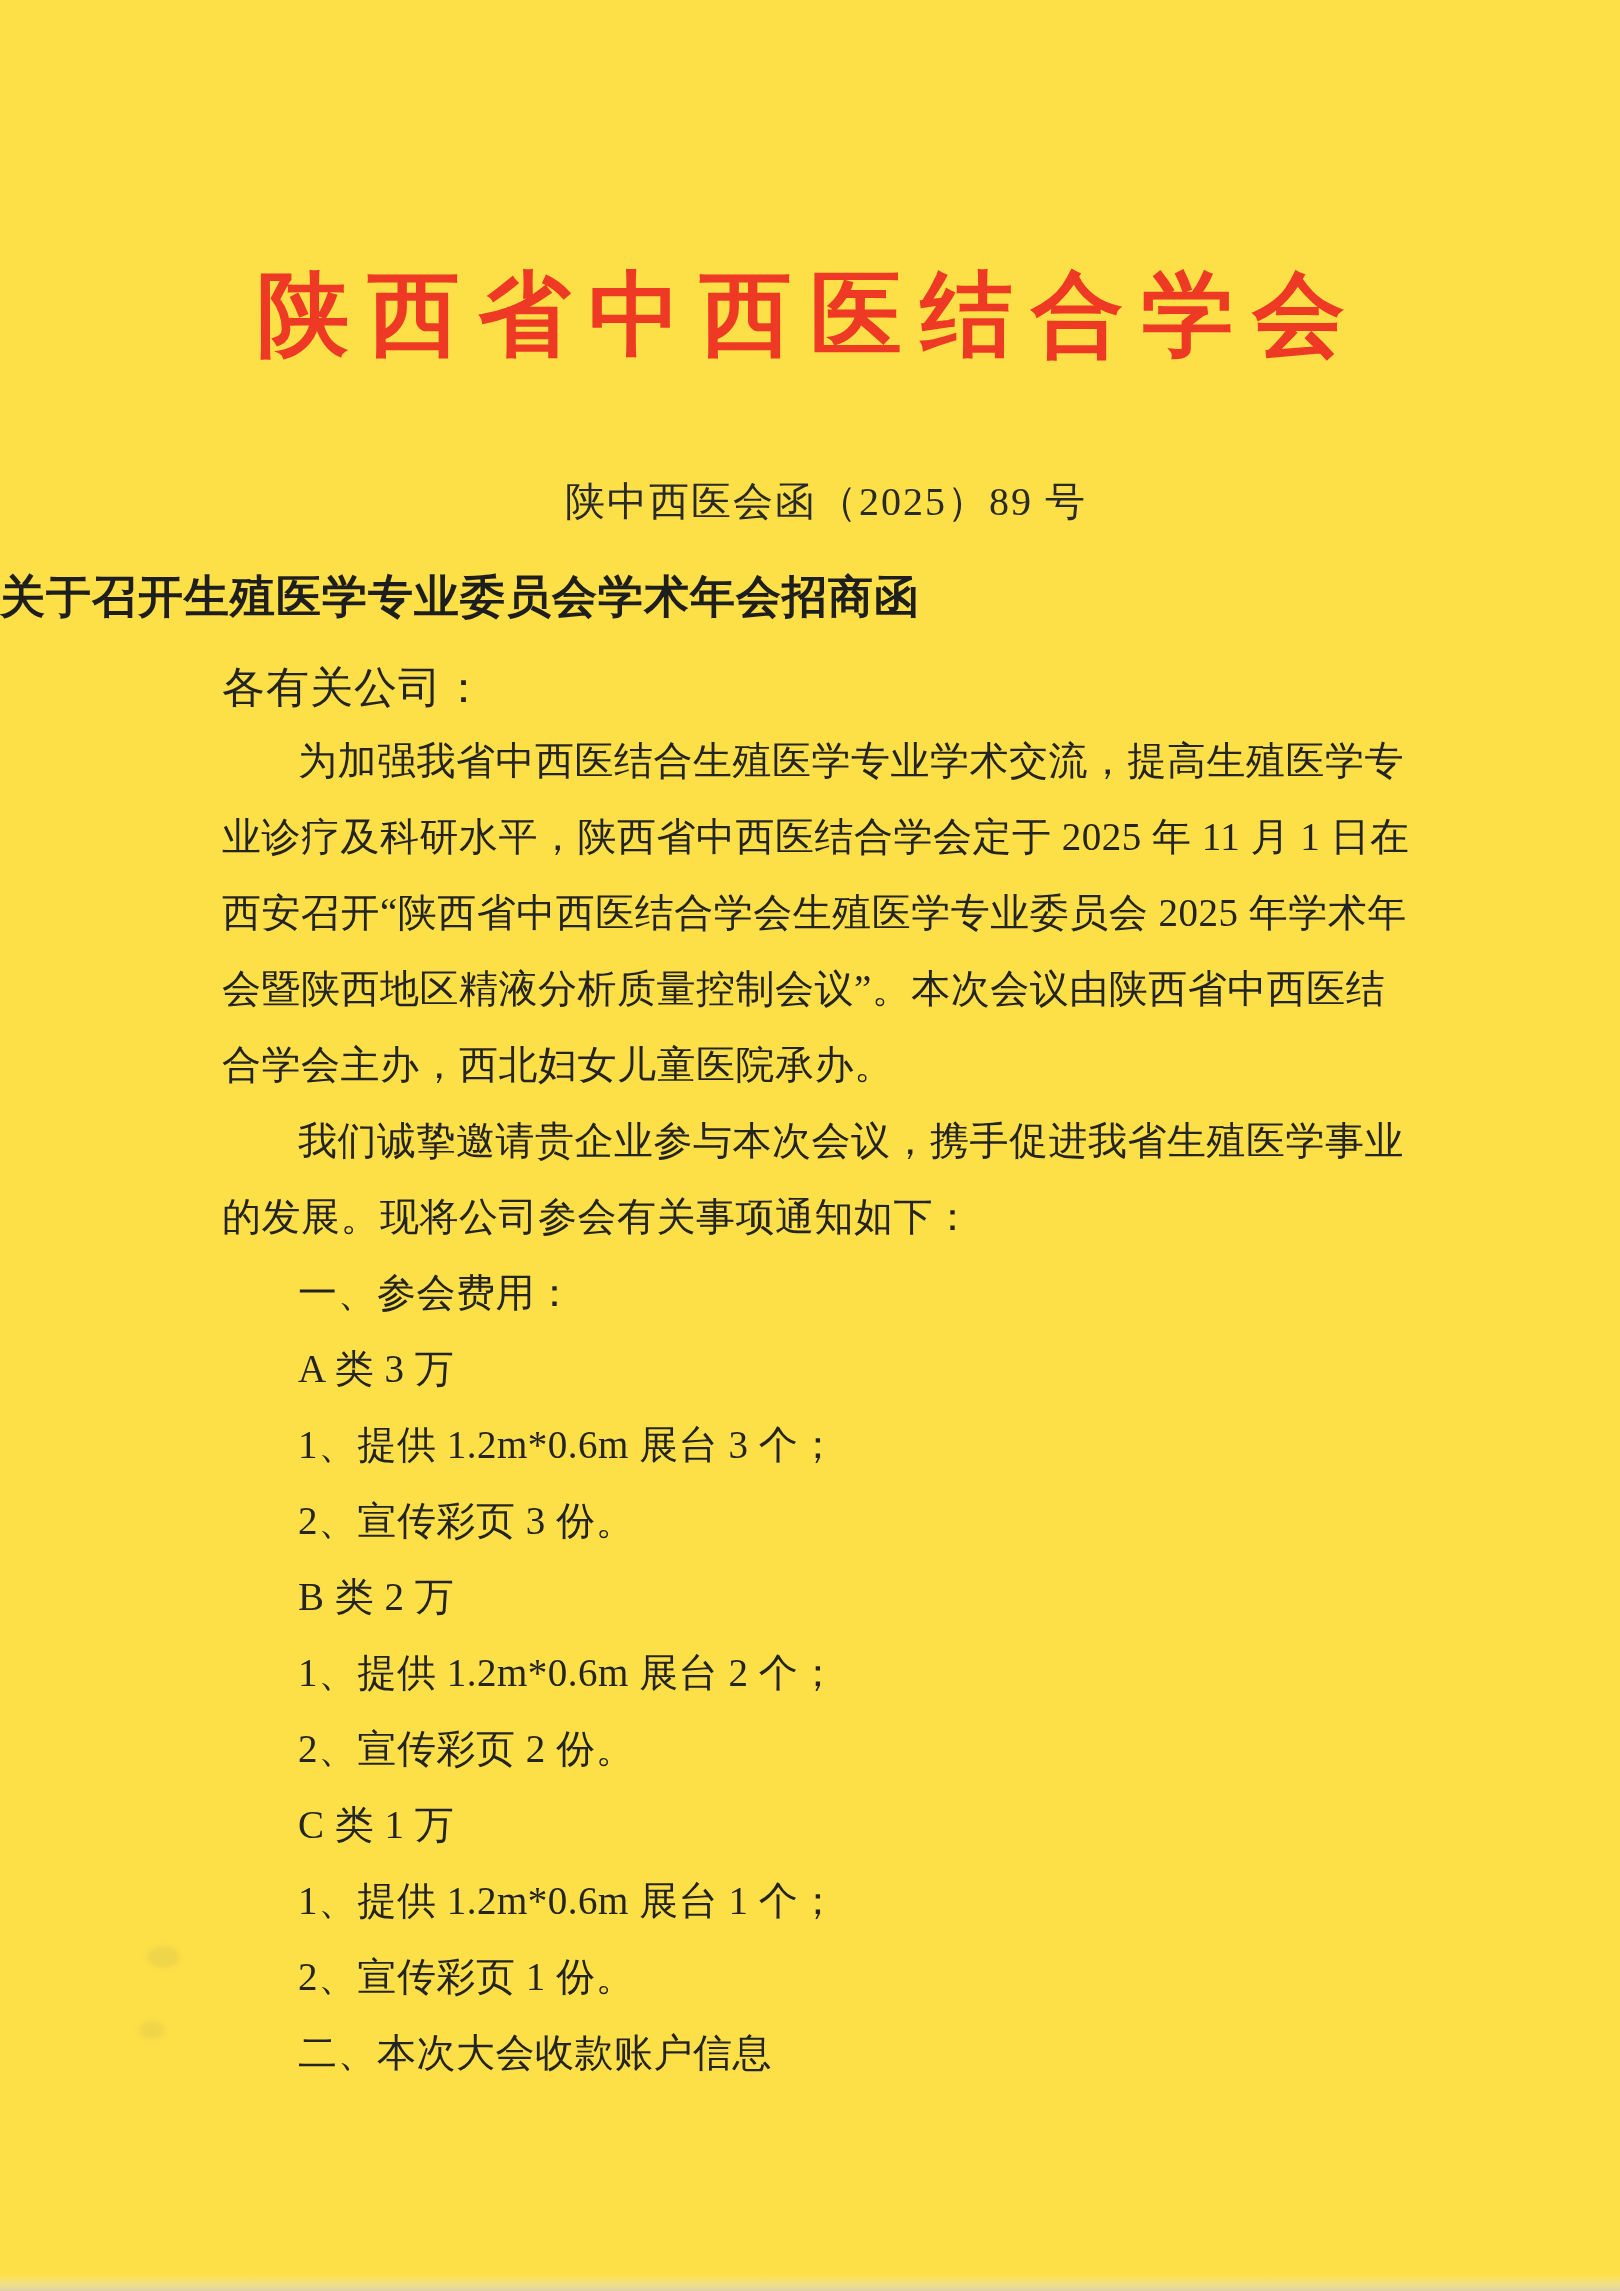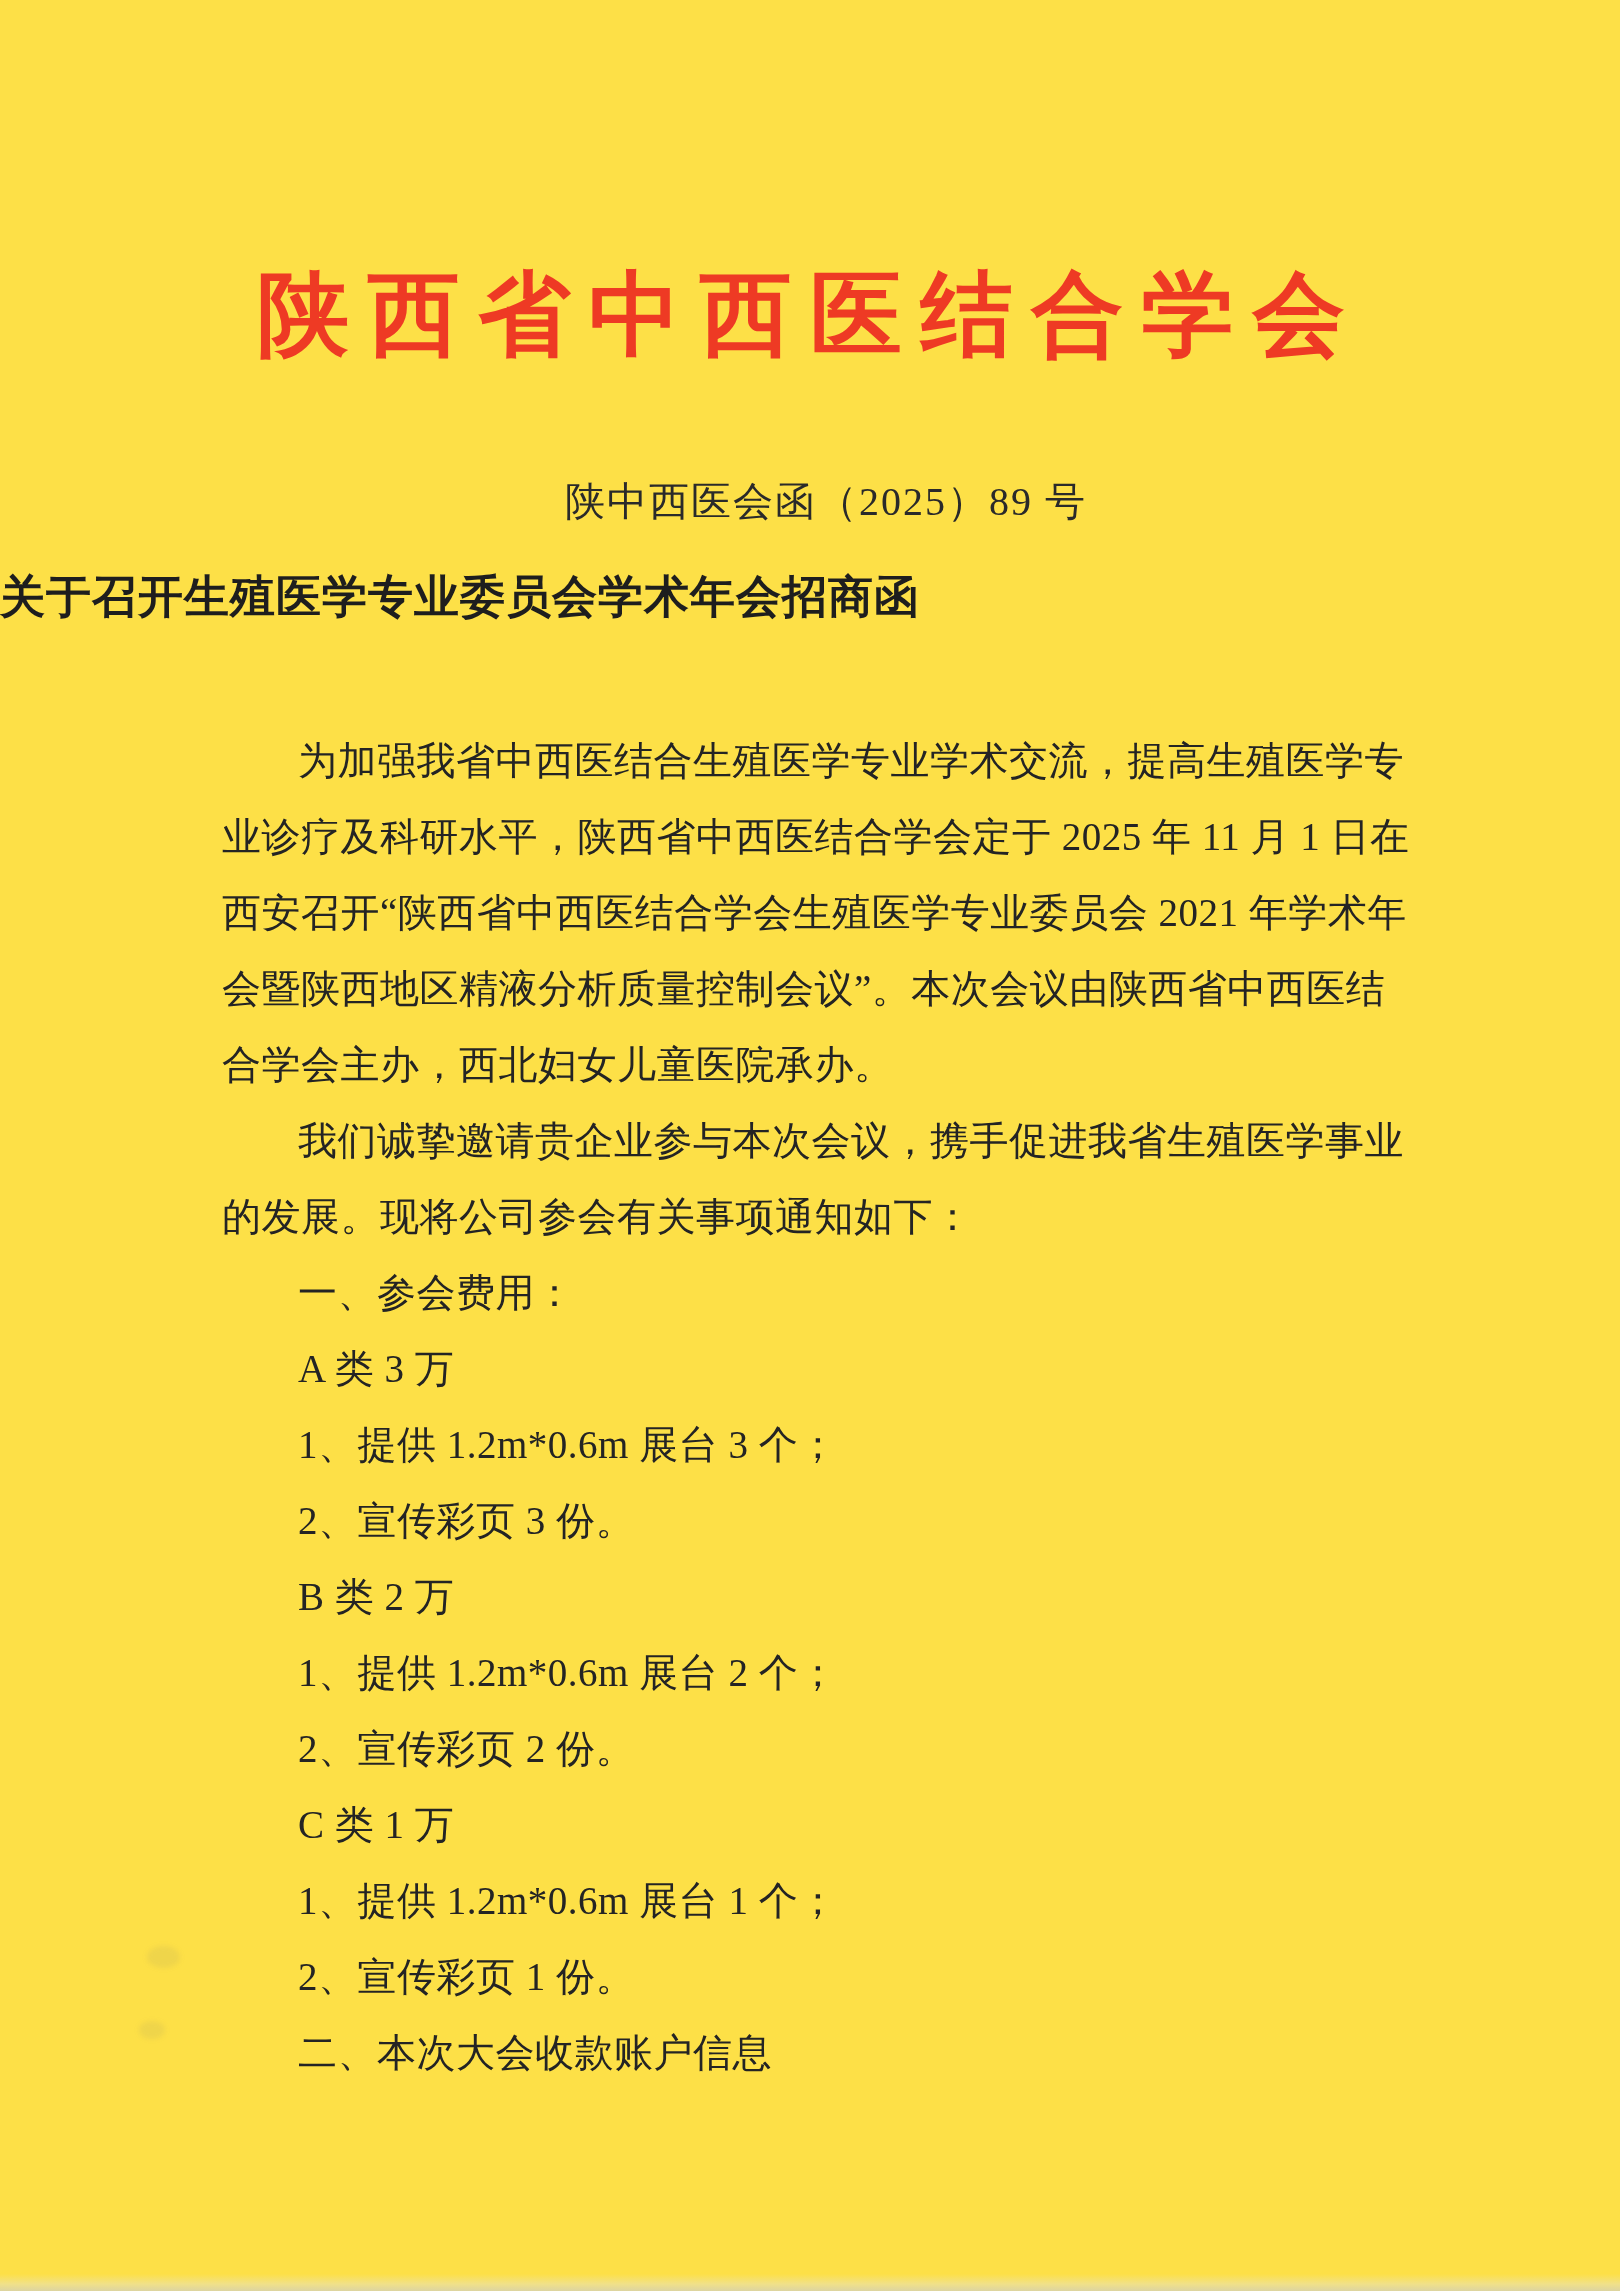--- a/index.html
+++ b/index.html
@@ -104,25 +104,26 @@
 <body>
 
 <div class="page">
 
   <div class="org-title">陕西省中西医结合学会</div>
 
   <div class="doc-number">陕中西医会函（2025）89 号</div>
 
   <div class="doc-title">关于召开生殖医学专业委员会学术年会招商函</div>
 
+  <div class="salutation">各有关公司：</div>
 
   <div class="doc-body">
       <div class="line indent">为加强我省中西医结合生殖医学专业学术交流，提高生殖医学专</div>
       <div class="line">业诊疗及科研水平，陕西省中西医结合学会定于 2025 年 11 月 1 日在</div>
-      <div class="line">西安召开“陕西省中西医结合学会生殖医学专业委员会 2021 年学术年</div>
+      <div class="line">西安召开“陕西省中西医结合学会生殖医学专业委员会 2025 年学术年</div>
       <div class="line">会暨陕西地区精液分析质量控制会议”。本次会议由陕西省中西医结</div>
       <div class="line">合学会主办，西北妇女儿童医院承办。</div>
       <div class="line indent">我们诚挚邀请贵企业参与本次会议，携手促进我省生殖医学事业</div>
       <div class="line">的发展。现将公司参会有关事项通知如下：</div>
       <div class="line indent">一、参会费用：</div>
       <div class="line indent">A 类 3 万</div>
       <div class="line indent">1、提供 1.2m*0.6m 展台 3 个；</div>
       <div class="line indent">2、宣传彩页 3 份。</div>
       <div class="line indent">B 类 2 万</div>
       <div class="line indent">1、提供 1.2m*0.6m 展台 2 个；</div>

